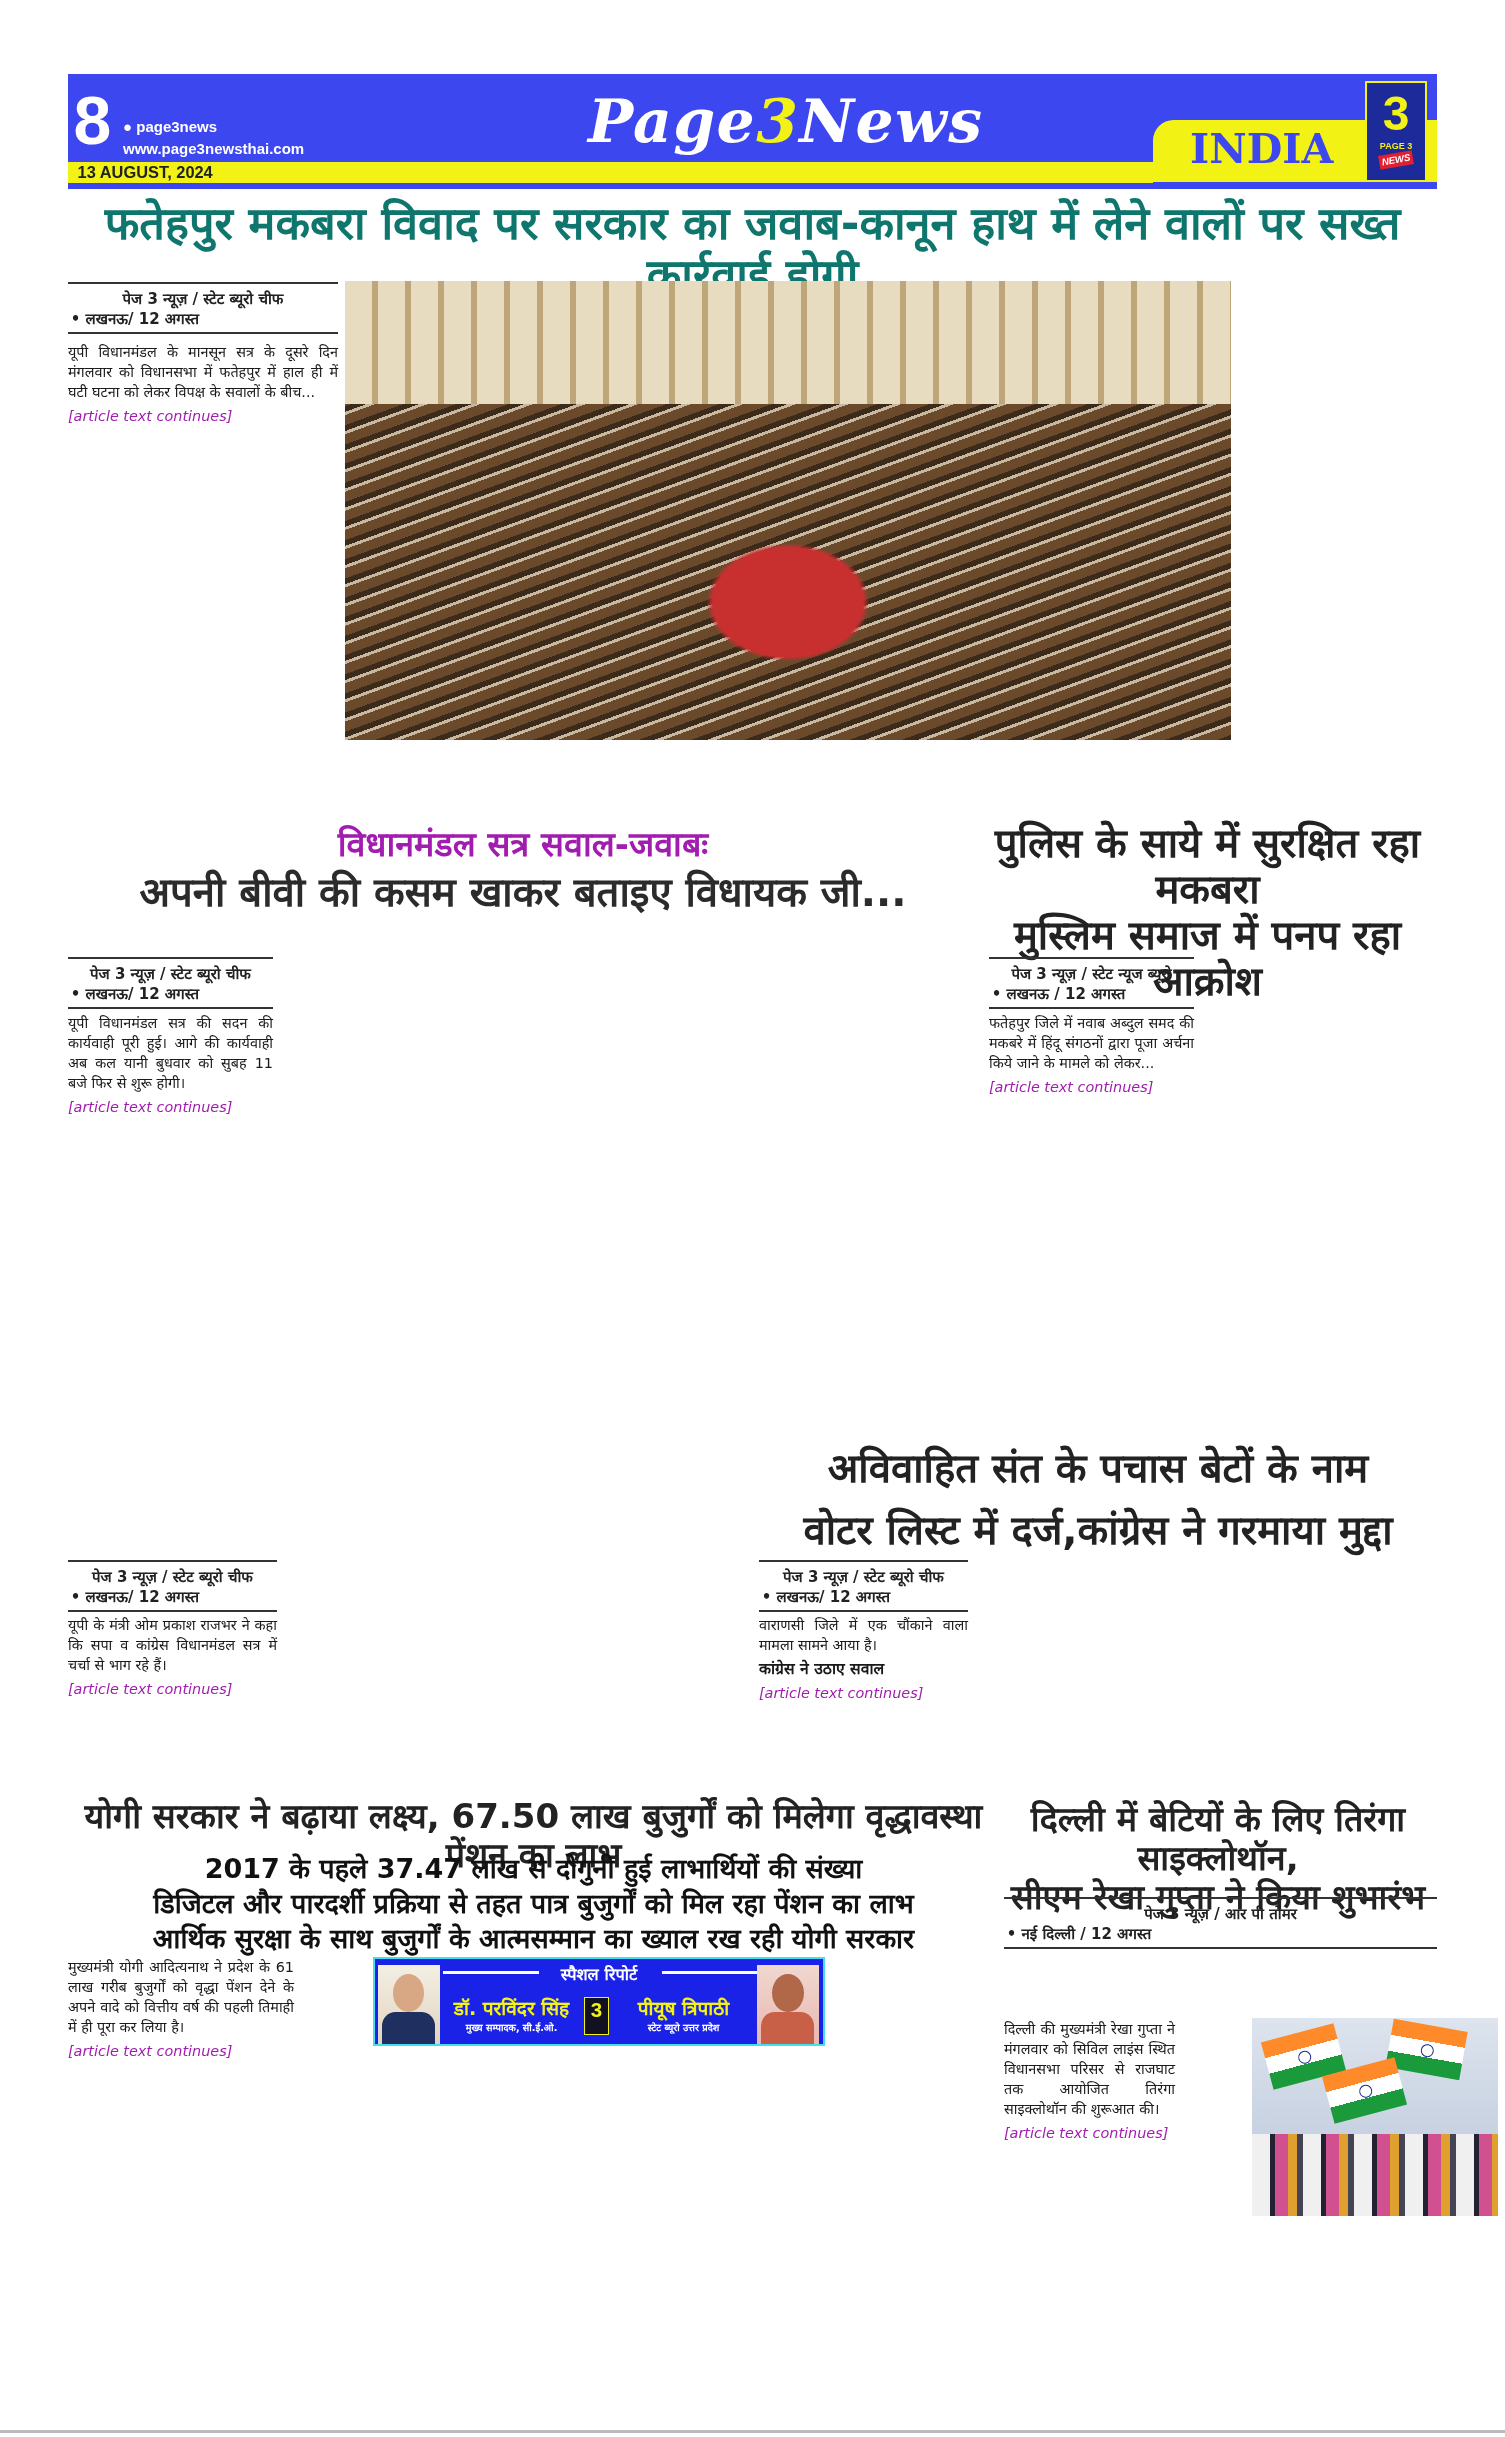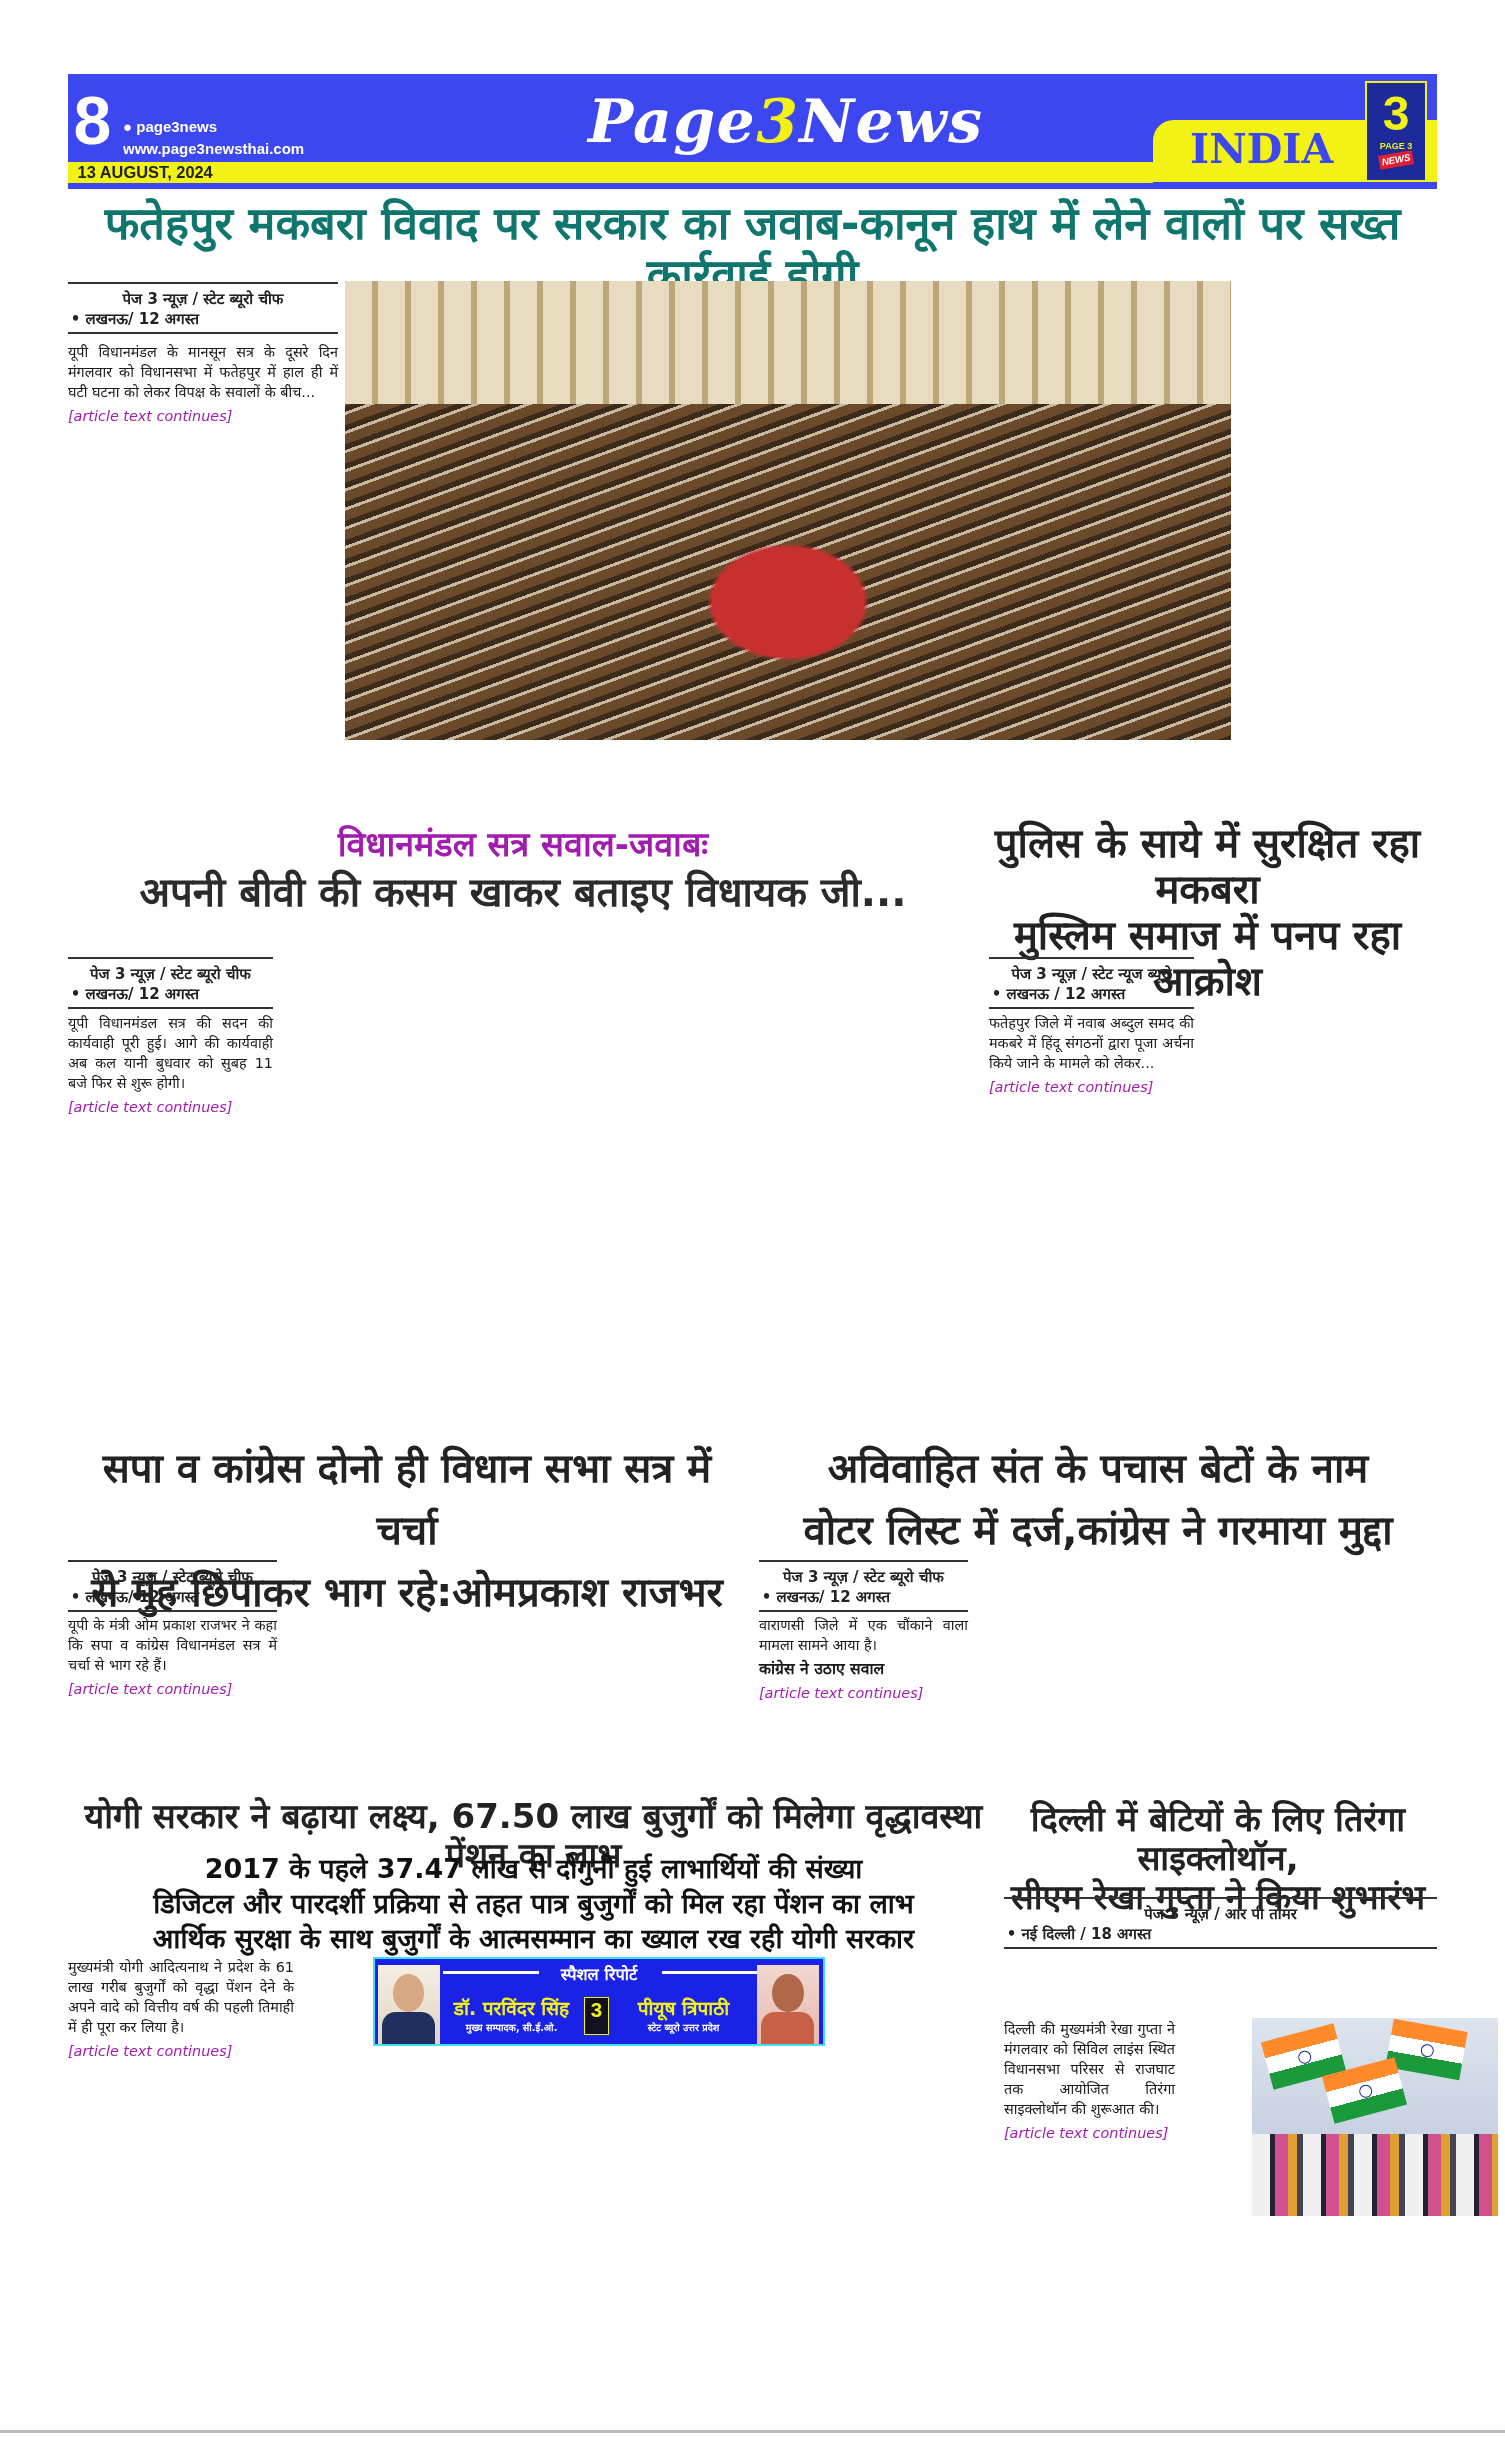--- a/index.html
+++ b/index.html
@@ -111,24 +111,20 @@
   </div>
   <div class="byline" style="left:921px;top:957px;width:205px;">
     <span class="l1">पेज 3 न्यूज़ / स्टेट न्यूज ब्यूरो</span>
     <span class="l2">लखनऊ  /  12  अगस्त</span>
   </div>
   <div class="col" style="left:921px;top:1013px;width:205px;">
     <p>फतेहपुर जिले में नवाब अब्दुल समद की मकबरे में हिंदू संगठनों द्वारा पूजा अर्चना किये जाने के मामले को लेकर...</p>
     <p class="more">[article text continues]</p>
   </div>
 
-  <div class="headline h-med" style="left:0;top:1437px;width:678px;line-height:1.55;">
-    <div>सपा व कांग्रेस दोनो ही विधान सभा सत्र में चर्चा</div>
-    <div>से मुंह छिपाकर भाग रहे:ओमप्रकाश राजभर</div>
-  </div>
   <div class="byline" style="left:0;top:1560px;width:209px;">
     <span class="l1">पेज 3 न्यूज़ /  स्टेट ब्यूरो चीफ</span>
     <span class="l2">लखनऊ/  12  अगस्त</span>
   </div>
   <div class="col" style="left:0;top:1615px;width:209px;">
     <p>यूपी के मंत्री ओम प्रकाश राजभर ने कहा कि सपा व कांग्रेस विधानमंडल सत्र में चर्चा से भाग रहे हैं।</p>
     <p class="more">[article text continues]</p>
   </div>
 
   <div class="headline h-med" style="left:691px;top:1437px;width:678px;line-height:1.55;">
@@ -177,21 +173,21 @@
         <div class="suit" style="background:#c86048;"></div>
       </div>
   </div>
 
   <div class="headline h-med" style="left:931px;top:1800px;width:438px;font-size:34px;">
     <div>दिल्ली में बेटियों के लिए तिरंगा साइक्लोथॉन,</div>
     <div>सीएम रेखा गुप्ता ने किया शुभारंभ</div>
   </div>
   <div class="byline" style="left:936px;top:1897px;width:433px;">
     <span class="l1">पेज 3 न्यूज़ / आर पी तोमर</span>
-    <span class="l2">नई दिल्ली  /  18  अगस्त</span>
+    <span class="l2">नई दिल्ली  /  12  अगस्त</span>
   </div>
   <div class="col" style="left:936px;top:2019px;width:171px;">
     <p>दिल्ली की मुख्यमंत्री रेखा गुप्ता ने मंगलवार को सिविल लाइंस स्थित विधानसभा परिसर से राजघाट तक आयोजित तिरंगा साइक्लोथॉन की शुरूआत की।</p>
     <p class="more">[article text continues]</p>
   </div>
   <div class="photo tiranga">
     <div class="flag" style="left:13.7px;top:13.7px;"></div>
     <div class="flag" style="left:137px;top:6.8px;transform:rotate(10deg);"></div>
     <div class="flag" style="left:75px;top:48px;"></div>
     <div class="crowd"></div>

